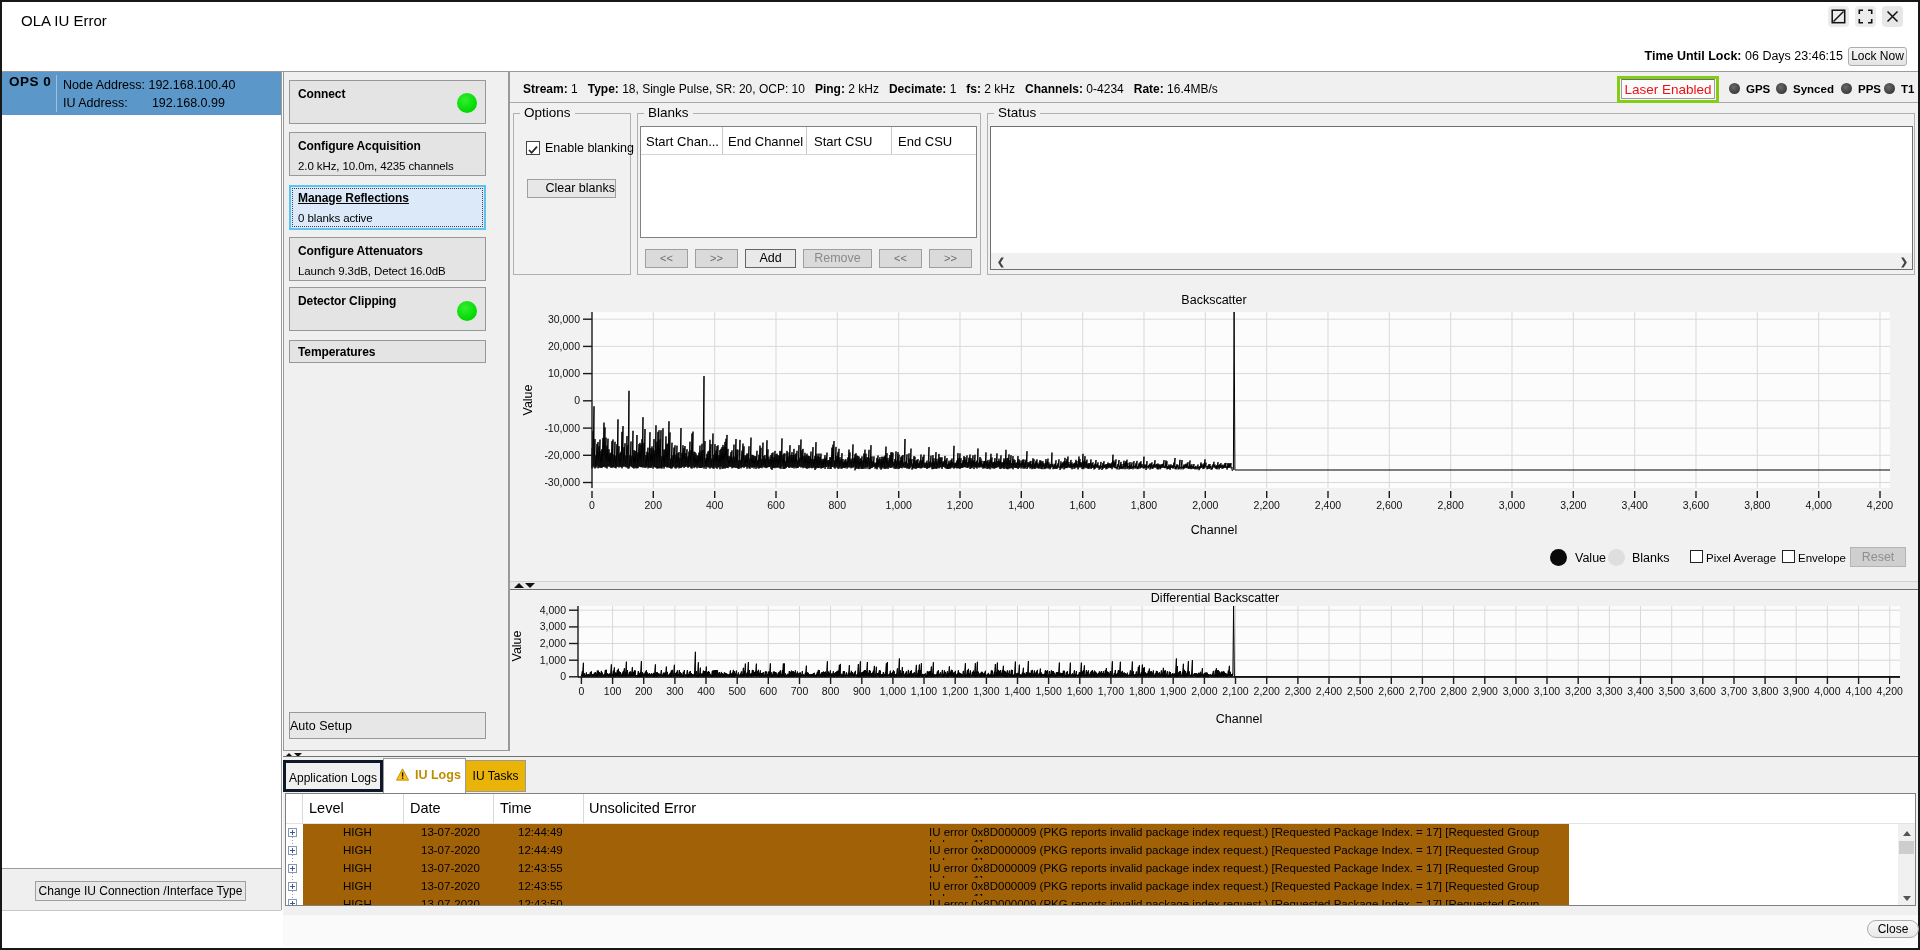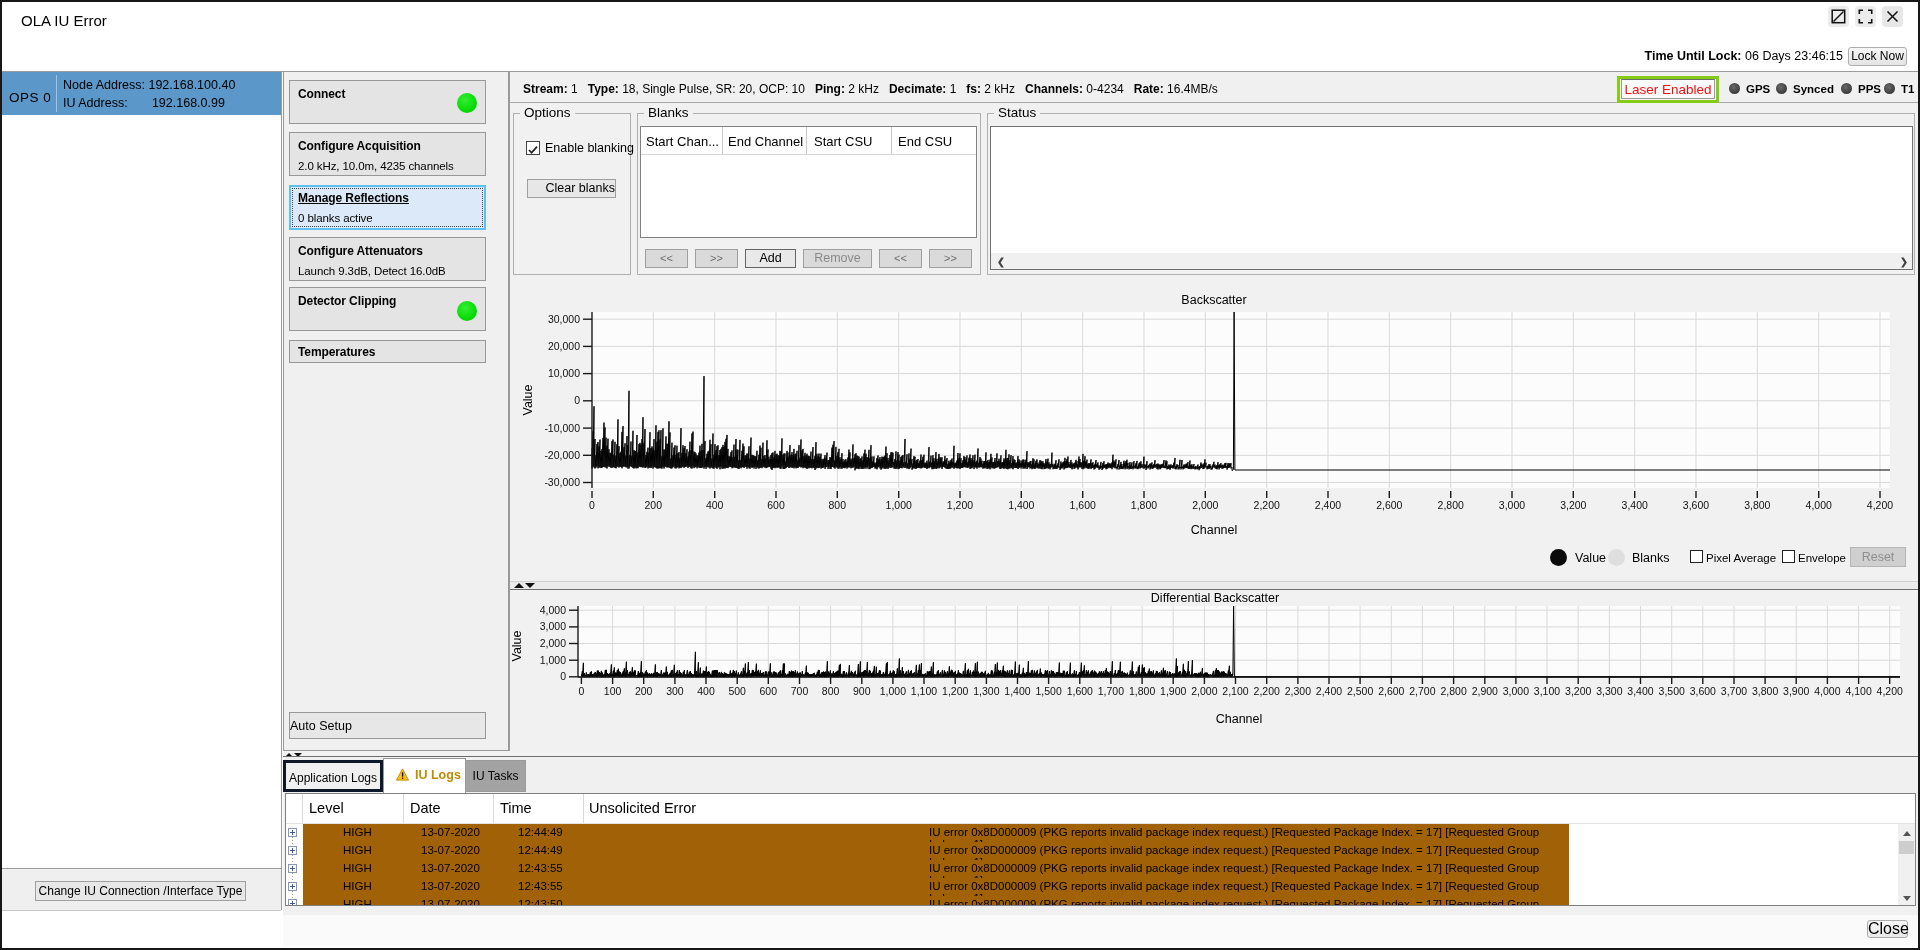--- a/index.html
+++ b/index.html
@@ -65,21 +65,21 @@
   <div class="abs" style="left:1443px;top:49px;width:400px;text-align:right;font-size:12.5px;white-space:nowrap"><b>Time Until Lock:</b> 06 Days 23:46:15</div>
   <div class="btn" style="left:1848px;top:47px;width:59px;height:19px;border-radius:3px;border-color:#adadad;background:linear-gradient(#f6f6f6,#e4e4e4);font-size:12px;text-align:center;line-height:17px">Lock Now</div>
 
   <div class="bline" style="left:2px;top:71px;width:1916px;height:1px"></div>
 
   <div class="abs" style="left:2px;top:72px;width:279px;height:796px;background:#fff"></div>
   <div class="bline" style="left:281px;top:71px;width:1px;height:839px"></div>
   <div class="bline" style="left:2px;top:868px;width:279px;height:1px"></div>
 
   <div class="abs" style="left:2px;top:72px;width:279px;height:43px;background:#5b97c9">
-    <div class="abs" style="left:7px;top:18px;font-size:13.5px;font-weight:normal;letter-spacing:.5px">OPS 0</div>
+    <div class="abs" style="left:7px;top:2px;font-size:13.5px;font-weight:bold;letter-spacing:.5px">OPS 0</div>
     <div class="abs" style="left:54px;top:3px;width:1px;height:37px;background:#a9bfd2"></div>
     <div class="abs" style="left:61px;top:5px;font-size:12.5px;line-height:17.5px">Node Address: 192.168.100.40<br>IU Address:&nbsp;&nbsp;&nbsp;&nbsp;&nbsp;&nbsp;&nbsp;192.168.0.99</div>
   </div>
 
   <div class="abs" style="left:2px;top:869px;width:279px;height:41px;background:#efefef"></div>
   <div class="bline" style="left:2px;top:910px;width:279px;height:1px;background:#c7c7c7"></div>
   <div class="btn" style="left:35px;top:881px;width:211px;height:20px;font-size:12px;text-align:center;line-height:18px;background:#e7e7e7;white-space:nowrap">Change IU Connection /Interface Type</div>
 
   <div class="abs" style="left:283px;top:71px;width:226px;height:680px;background:#f0f0f0;border:1px solid #989898"></div>
   <div class="sbtn" style="top:80px;height:44px">
@@ -448,21 +448,21 @@
   <div class="abs" style="left:283px;top:915px;width:1635px;height:31px;background:#fafafa"></div>
 
   <div class="abs" style="left:283px;top:760px;width:100px;height:32px;background:#f0f0f0;border:3px solid #0f172a;font-size:12px;text-align:center;line-height:30px">Application Logs</div>
   <div class="abs" style="left:383px;top:758px;width:83px;height:35px;background:#fff;border:1px solid #9a9a9a;border-bottom:none"></div>
   <div class="abs" style="left:395px;top:767px"><svg width="15" height="13" viewBox="0 0 16 15">
         <path d="M8 1 L15 14 H1 Z" fill="#fcc019" stroke="#b98a00" stroke-width="1"></path>
         <rect x="7.3" y="5" width="1.6" height="5" fill="#111"></rect>
         <rect x="7.3" y="11" width="1.6" height="1.6" fill="#111"></rect>
       </svg></div>
   <div class="abs" style="left:415px;top:768px;font-size:12.5px;font-weight:bold;color:#bd8d00">IU Logs</div>
-  <div class="abs" style="left:466px;top:760px;width:60px;height:32px;background:#a3a3a3;border:1px solid #9a9a9a;border-left:none;font-size:12px;text-align:center;line-height:30px">IU Tasks</div>
+  <div class="abs" style="left:466px;top:760px;width:60px;height:32px;background:#eab308;border:1px solid #9a9a9a;border-left:none;font-size:12px;text-align:center;line-height:30px">IU Tasks</div>
 
   <div class="abs" style="left:285px;top:793px;width:1631px;height:113px;background:#fff;border:1px solid #808080"></div>
 
   <div class="abs" style="left:309px;top:800px;font-size:14.5px">Level</div>
   <div class="abs" style="left:410px;top:800px;font-size:14.5px">Date</div>
   <div class="abs" style="left:500px;top:800px;font-size:14.5px">Time</div>
   <div class="abs" style="left:589px;top:800px;font-size:14.5px">Unsolicited Error</div>
   <div class="bline" style="left:302px;top:794px;width:1px;height:29px;background:#d9d9d9"></div>
   <div class="bline" style="left:403px;top:794px;width:1px;height:29px;background:#d9d9d9"></div>
   <div class="bline" style="left:493px;top:794px;width:1px;height:29px;background:#d9d9d9"></div>
@@ -507,14 +507,14 @@
     <div class="plus" style="left:2px;top:40px"></div>
     <div class="plus" style="left:2px;top:58px"></div>
     <div class="plus" style="left:2px;top:75px"></div>
   </div>
 
   <div class="abs" style="left:1898px;top:824px;width:17px;height:81px;background:#f0f0f0"></div>
   <div class="arr" style="left:1903px;top:831px;border-left:4px solid transparent;border-right:4px solid transparent;border-bottom:5px solid #555"></div>
   <div class="abs" style="left:1899px;top:841px;width:15px;height:13px;background:#cdcdcd"></div>
   <div class="arr" style="left:1903px;top:896px;border-left:4px solid transparent;border-right:4px solid transparent;border-top:5px solid #555"></div>
 
-  <div class="btn" style="left:1867px;top:920px;width:41px;height:18px;border-radius:3px;border-color:#ababab;background:linear-gradient(#f7f7f7,#e9e9e9);font-size:16px;text-align:center;line-height:16px">Close</div>
+  <div class="btn" style="left:1867px;top:920px;width:52px;height:18px;border-radius:9px;border-color:#ababab;background:linear-gradient(#f7f7f7,#e9e9e9);font-size:12px;text-align:center;line-height:16px">Close</div>
 </div>
 
 </body></html>

